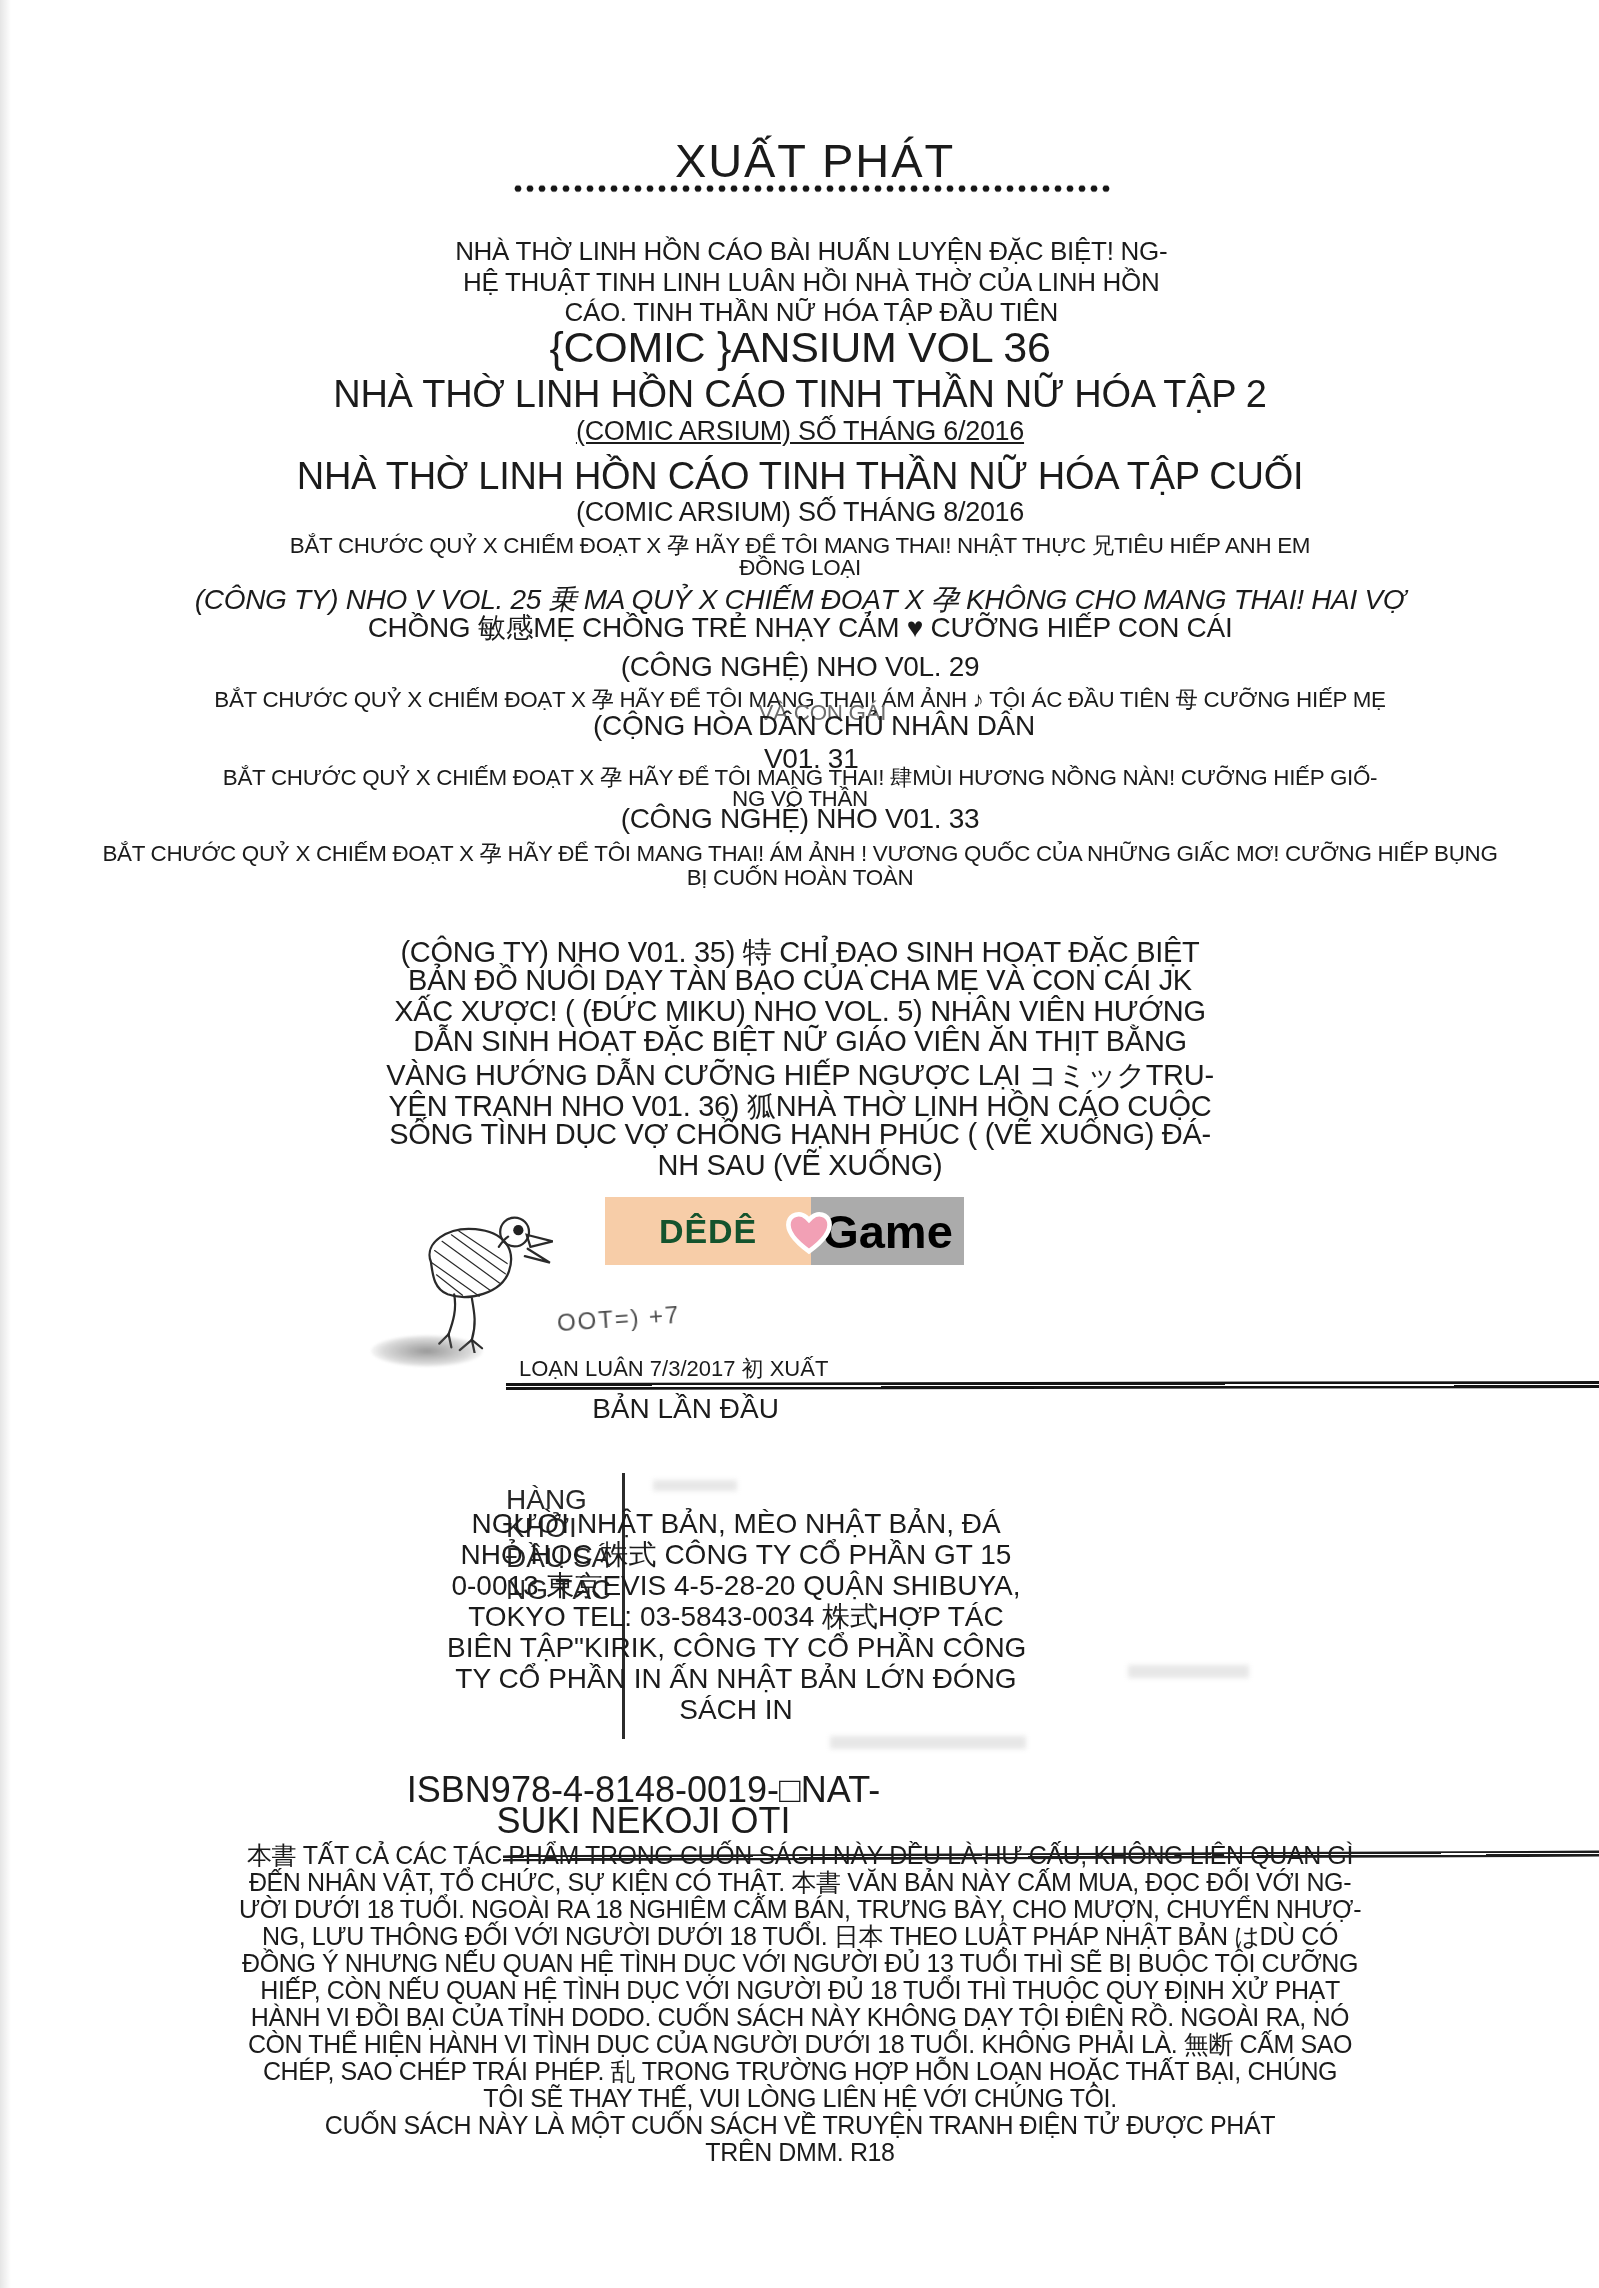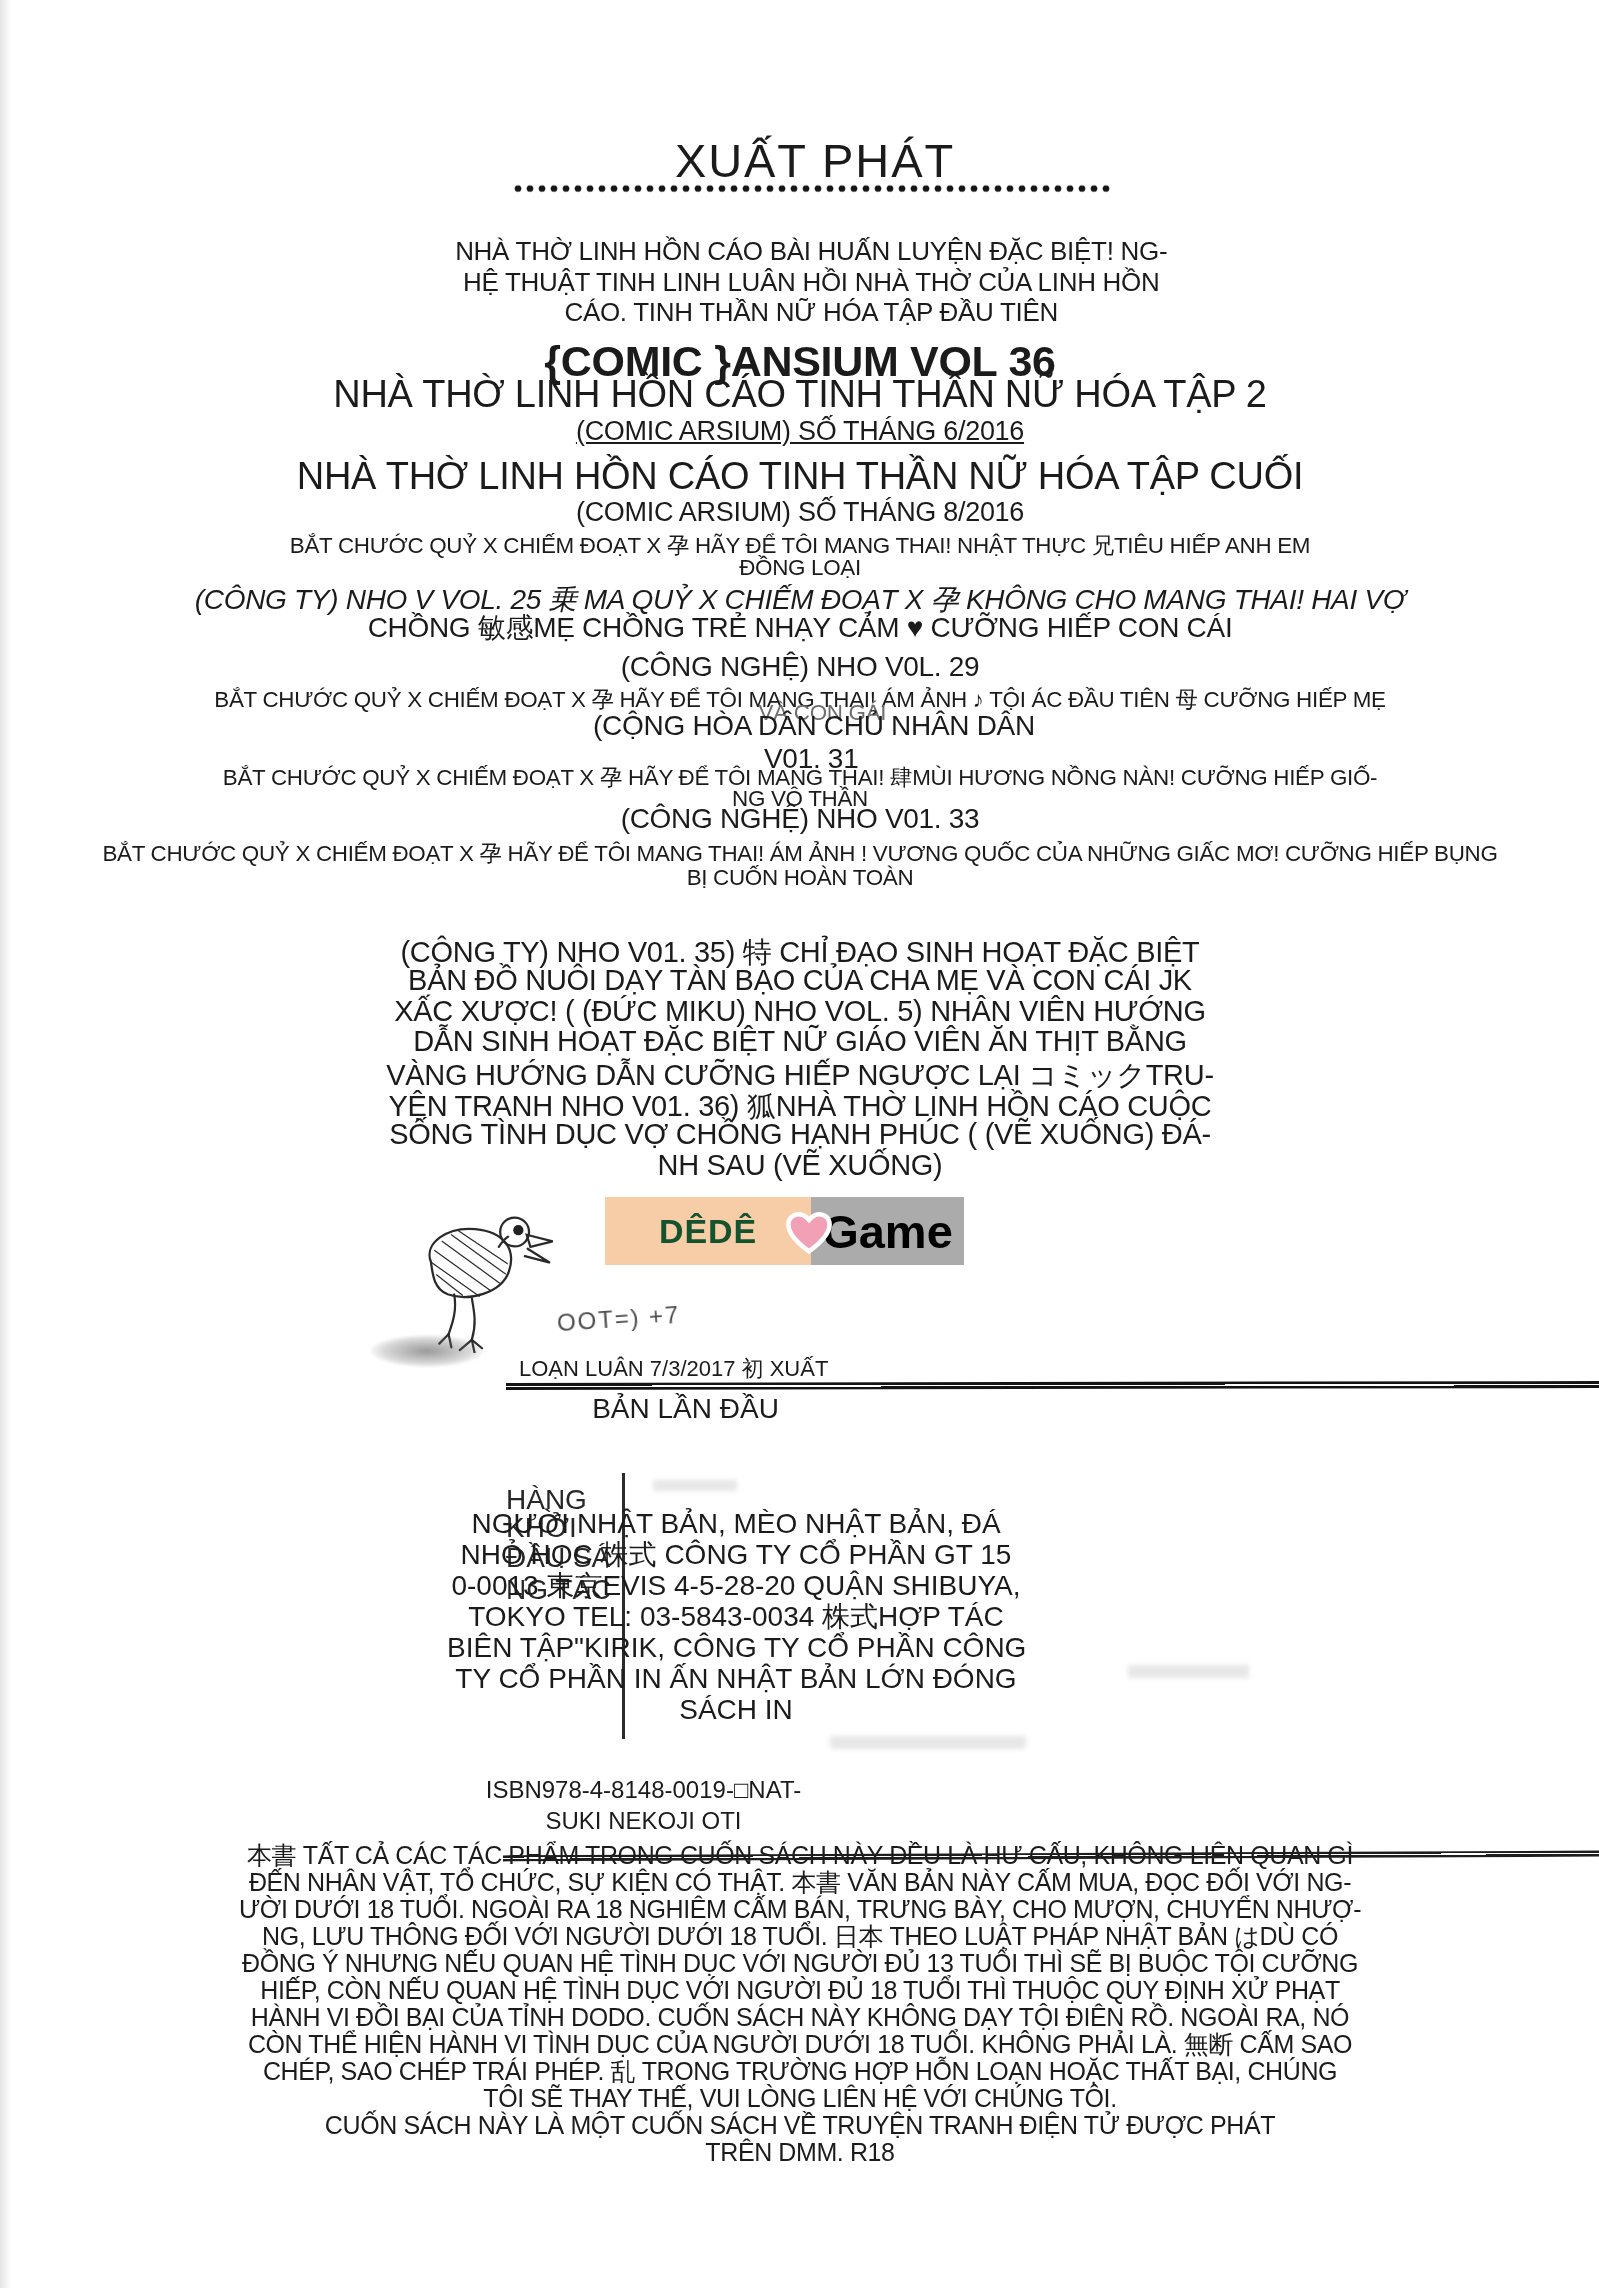--- a/index.html
+++ b/index.html
@@ -34,21 +34,21 @@
         filter:blur(0.9px);}
   .release-1{position:absolute;left:519px;top:1354px;font-size:22px;white-space:nowrap;}
   .release-underline{position:absolute;left:506px;top:1382px;width:1094px;height:6.5px;
         background:linear-gradient(to bottom, #141414 0 2.8px, rgba(0,0,0,0) 2.8px 4.2px, #141414 4.2px 6.5px);
         transform:rotate(-0.1deg);}
   .release-2{position:absolute;left:406px;width:559px;top:1393px;font-size:28px;text-align:center;white-space:nowrap;}
   .credits{position:absolute;left:447px;width:578px;top:1508px;font-size:28px;line-height:31px;text-align:center;}
   .credits div{white-space:nowrap;}
   .side-word{position:absolute;left:506px;font-size:28px;white-space:nowrap;color:#272727;}
   .vline{position:absolute;left:622px;top:1473px;width:2.8px;height:266px;background:#2b2b2b;}
-  .isbn{position:absolute;left:364px;width:559px;top:1774px;font-size:24px;line-height:31px;text-align:center;}
+  .isbn{position:absolute;left:364px;width:559px;top:1774px;font-size:36px;line-height:31px;text-align:center;}
   .isbn div{white-space:nowrap;}
   .legal{position:absolute;left:0;right:0;top:1842px;font-size:25px;line-height:27px;text-align:center;}
   .legal div{white-space:nowrap;letter-spacing:-0.4px;}
   .strike{position:absolute;left:503px;top:1853px;width:1096px;height:5.6px;
         background:linear-gradient(to bottom, #1d1d1d 0 2.2px, rgba(0,0,0,0) 2.2px 3.4px, #1d1d1d 3.4px 5.6px);
         transform:rotate(-0.25deg);}
   .ghost-blob{position:absolute;background:#e7e7e7;filter:blur(2.8px);}
   .ov{transform:translateX(14px);}
   .ov2{transform:translateX(11.2px);}
   .ov3{transform:translateX(22.4px);}
@@ -59,21 +59,21 @@
 <div class="page">
   <div class="edge-shade"></div>
 
   <div class="line t-title" style="top:133px;">XUẤT PHÁT</div>
   <div class="dots"></div>
 
   <div class="line t-intro" style="top:236px;">NHÀ THỜ LINH HỒN CÁO BÀI HUẤN LUYỆN ĐẶC BIỆT! NG-</div>
   <div class="line t-intro" style="top:267px;">HỆ THUẬT TINH LINH LUÂN HỒI NHÀ THỜ CỦA LINH HỒN</div>
   <div class="line t-intro" style="top:297px;">CÁO. TINH THẦN NỮ HÓA TẬP ĐẦU TIÊN</div>
 
-  <div class="line t-h1" style="top:337px;font-weight:bold;">{COMIC }ANSIUM VOL 36</div>
+  <div class="line t-h1" style="top:323px;">{COMIC }ANSIUM VOL 36</div>
   <div class="line t-h2" style="top:373px;">NHÀ THỜ LINH HỒN CÁO TINH THẦN NỮ HÓA TẬP 2</div>
   <div class="line t-hsub" style="top:416px;text-decoration:underline;">(COMIC ARSIUM) SỐ THÁNG 6/2016</div>
   <div class="line t-h2" style="top:455px;">NHÀ THỜ LINH HỒN CÁO TINH THẦN NỮ HÓA TẬP CUỐI</div>
   <div class="line t-hsub" style="top:497px;">(COMIC ARSIUM) SỐ THÁNG 8/2016</div>
 
   <div class="line t-cat-sm" style="top:530px;">BẮT CHƯỚC QUỶ X CHIẾM ĐOẠT X 孕 HÃY ĐỂ TÔI MANG THAI! NHẬT THỰC 兄TIÊU HIẾP ANH EM</div>
   <div class="line t-cat-sm" style="top:555px;">ĐỒNG LOẠI</div>
   <div class="line t-cat-md" style="top:581px;font-style:italic;">(CÔNG TY) NHO V VOL. 25 乗 MA QUỶ X CHIẾM ĐOẠT X 孕 KHÔNG CHO MANG THAI! HAI VỢ</div>
   <div class="line t-cat-md" style="top:609px;">CHỒNG 敏感MẸ CHỒNG TRẺ NHẠY CẢM ♥ CƯỠNG HIẾP CON CÁI</div>
   <div class="line t-cat-md" style="top:651px;">(CÔNG NGHỆ) NHO V0L. 29</div>

